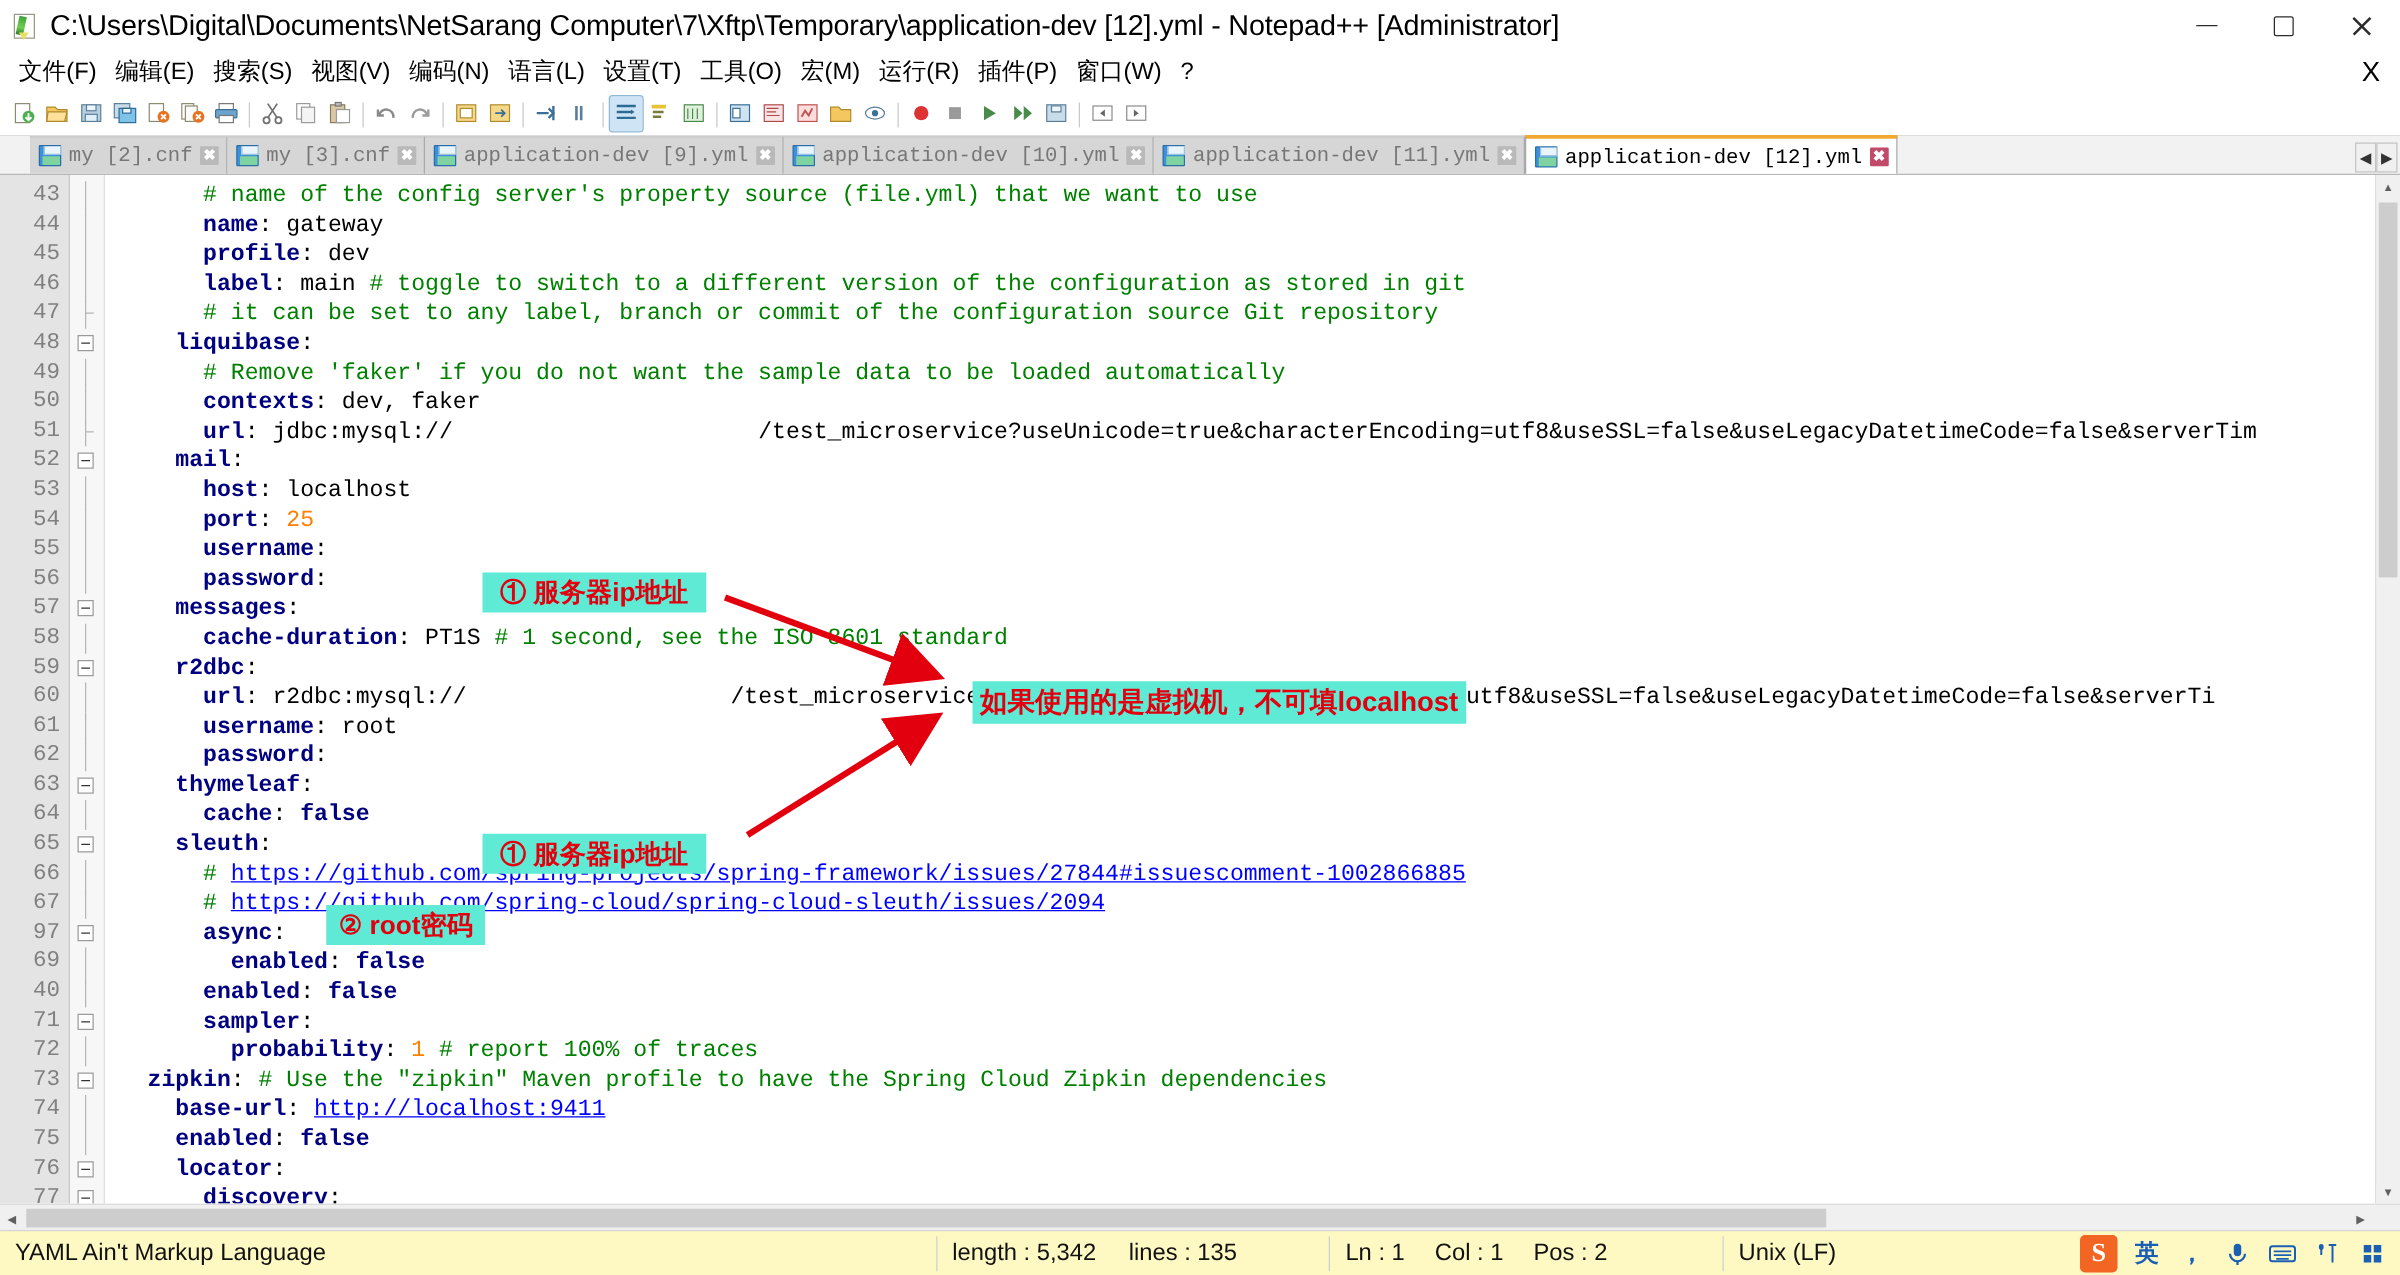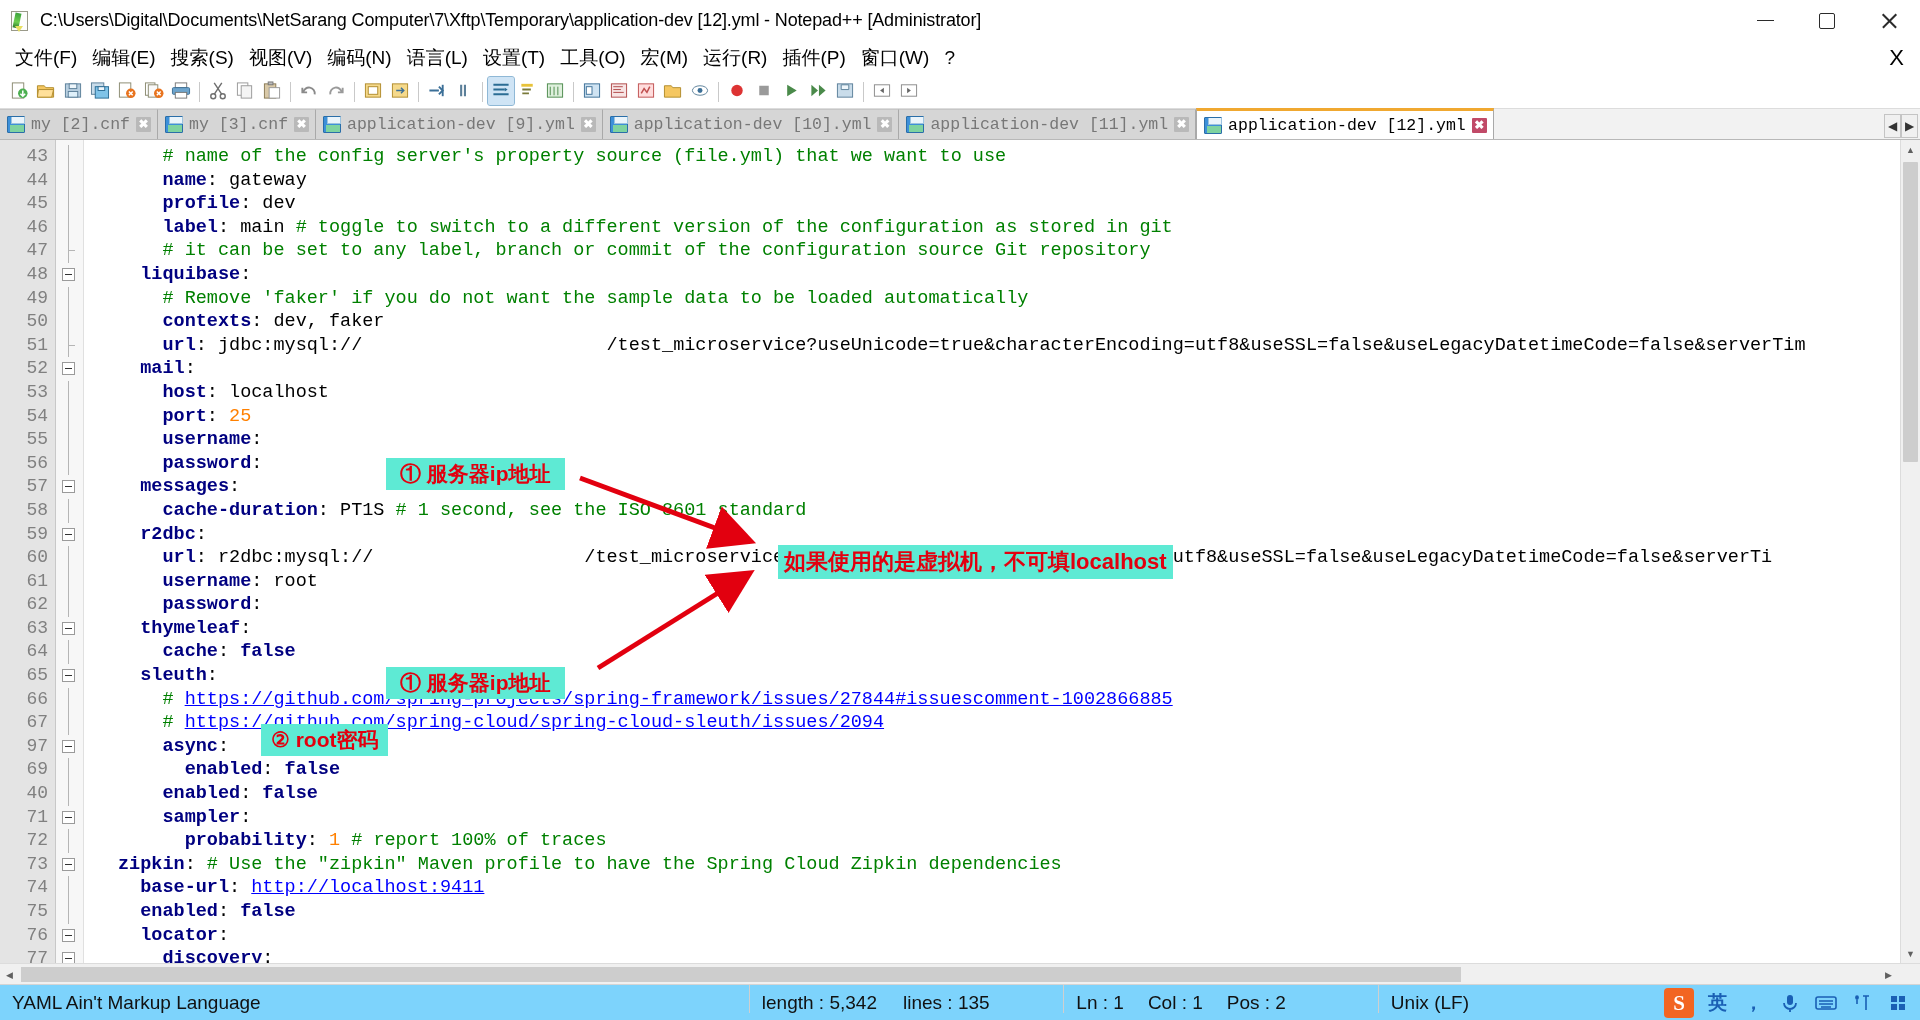--- a/index.html
+++ b/index.html
@@ -41,21 +41,21 @@
     transform: rotate(12deg);
   }
   .app-icon .tip {
     position: absolute; left: 6px; top: 16px;
     width: 0; height: 0;
     border-left: 4px solid transparent;
     border-right: 4px solid transparent;
     border-top: 6px solid #e8e060;
   }
   .title-text {
-    font-size: 18px; color: #000; white-space: nowrap;
+    font-size: 23px; color: #000; white-space: nowrap;
     letter-spacing: -0.15px;
   }
   .win-btns {
     margin-left: auto; display: flex; height: 41px;
   }
   .win-btn {
     width: 62px; height: 41px;
     display: flex; align-items: center; justify-content: center;
     color: #1a1a1a;
   }
@@ -110,20 +110,21 @@
   }
   .ico { width: 20px; height: 19px; position: relative; display:block; }
 
   
   .tabbar {
     height: 31px; min-height: 31px;
     background: #f2f2f2;
     display: flex; align-items: flex-end;
     border-bottom: 1px solid #b8b8b8;
     position: relative;
+    padding-left: 24px;
   }
   .tab {
     height: 30px;
     display: flex; align-items: center;
     padding: 0 6px 0 7px;
     background: #d6d6d6;
     border-right: 1px solid #a9a9a9;
     border-top: 1px solid #c6c6c6;
     font-family: "Liberation Mono", monospace;
     font-size: 16.5px;
@@ -263,22 +264,22 @@
   .hscrollbar .btn-l { left: 0; }
   .hscrollbar .btn-r { right: 22px; }
   .hscrollbar .hthumb {
     position: absolute; left: 21px; top: 3px; width: 1440px; height: 15px;
     background: #cdcdcd;
   }
 
   
   .statusbar {
     height: 32px; min-height: 36px;
-    background: #7dd3fc;
-    display: flex; align-items: flex-start;
+    background: #fef9c3;
+    display: flex; align-items: center;
     border-top: 1px solid #d4d4d4;
     font-size: 19px; color: #111;
   }
   .sb-cell { padding: 0 12px; height: 36px; display: flex; align-items: center; white-space: nowrap; }
   .sb-sep { width: 1px; height: 28px; background: #cfcfcf; }
   .sb-lang { width: 790px; }
   .sb-len  { width: 330px; gap: 26px; }
   .sb-pos  { width: 330px; gap: 24px; }
   .sb-eol  { width: 300px; }
   .tray {

